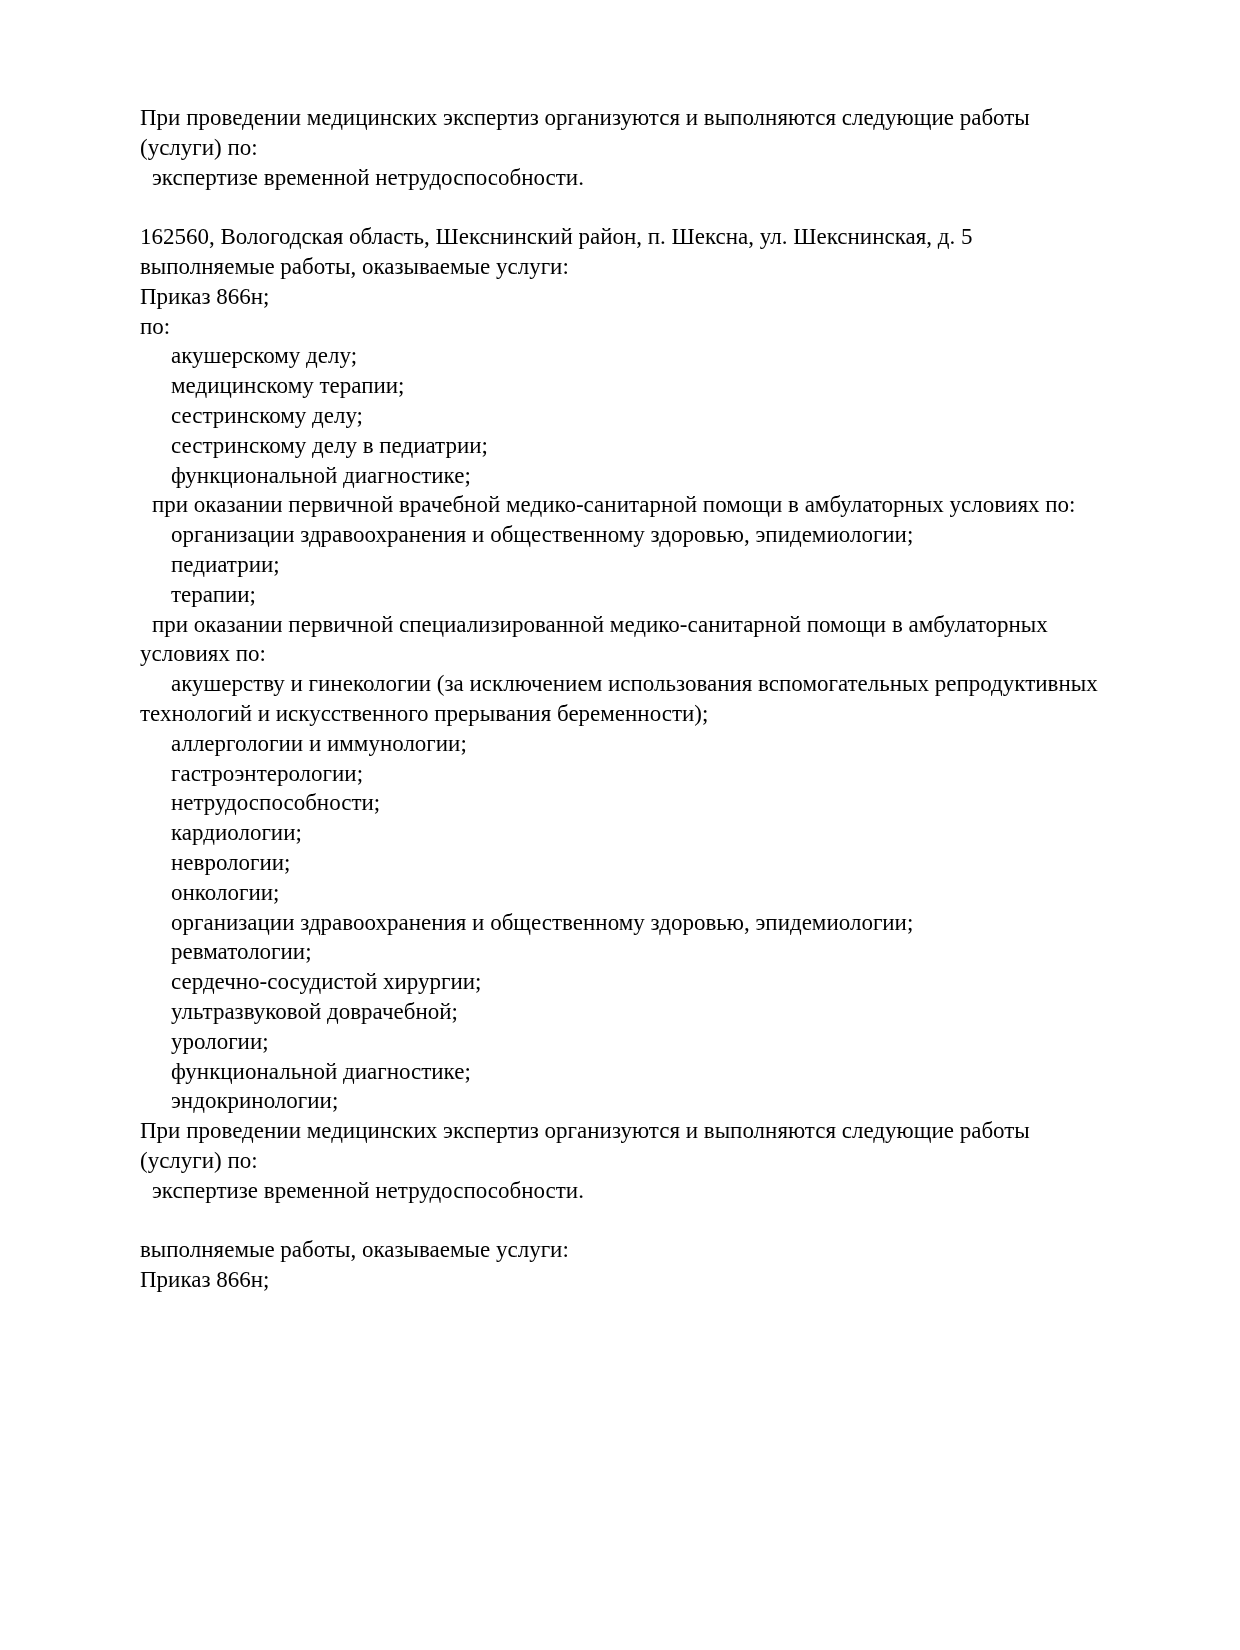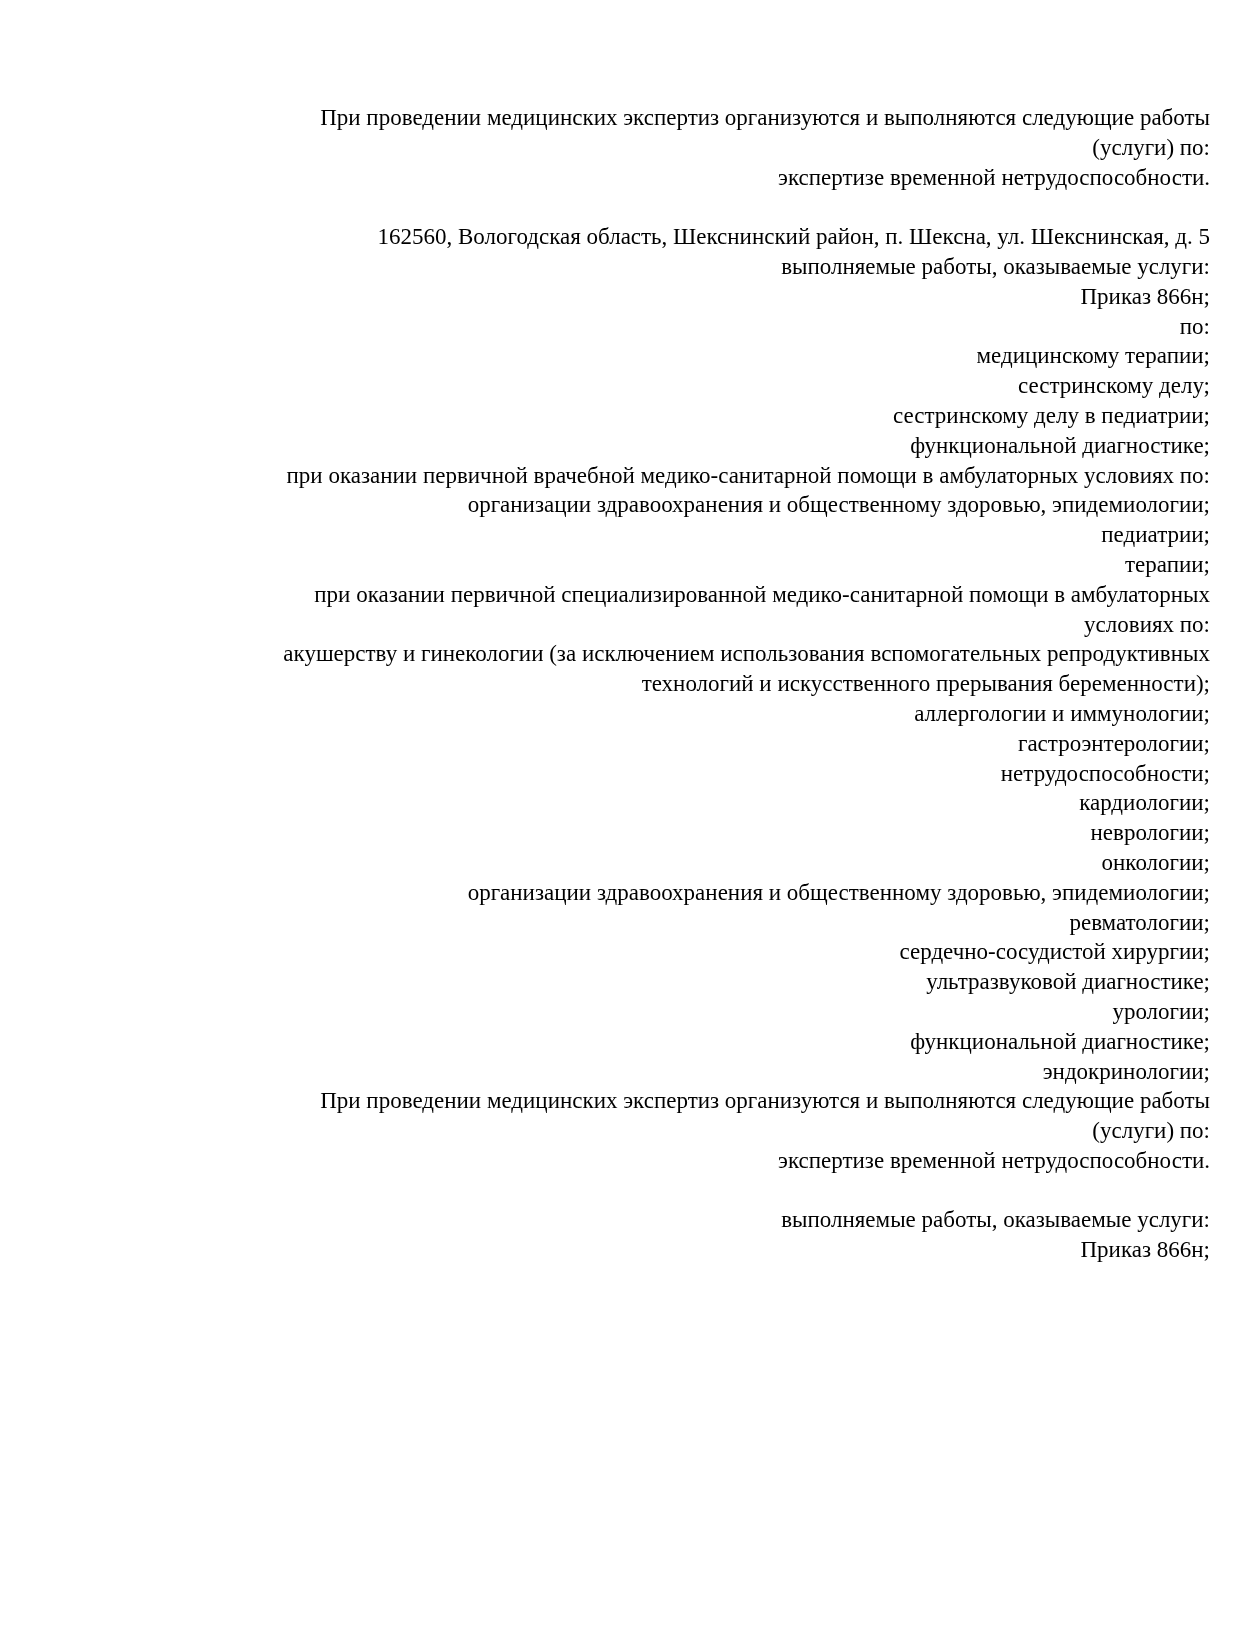--- a/index.html
+++ b/index.html
@@ -21,38 +21,38 @@
   .doc {
     padding: 103px 30px 0 140px;
     font-family: "Liberation Serif", "DejaVu Serif", serif;
     font-size: 23px;
     line-height: 29.8px;
     color: #000000;
   }
   .line {
     white-space: pre;
     min-height: 29.8px;
-    text-align: right;
   }
   .line.indent-1 { padding-left: 12px; }
   .line.indent-2 { padding-left: 31px; }
 </style>
 </head>
 <body>
 
 <div class="page">
   <div class="doc" id="doc-lines">
       <div class="line indent-0">При проведении медицинских экспертиз организуются и выполняются следующие работы</div>
       <div class="line indent-0">(услуги) по:</div>
       <div class="line indent-1">экспертизе временной нетрудоспособности.</div>
       <div class="line indent-0">&nbsp;</div>
       <div class="line indent-0">162560, Вологодская область, Шекснинский район, п. Шексна, ул. Шекснинская, д. 5</div>
       <div class="line indent-0">выполняемые работы, оказываемые услуги:</div>
       <div class="line indent-0">Приказ 866н;</div>
       <div class="line indent-0">по:</div>
+      <div class="line indent-2">акушерскому делу;</div>
       <div class="line indent-2">медицинскому терапии;</div>
       <div class="line indent-2">сестринскому делу;</div>
       <div class="line indent-2">сестринскому делу в педиатрии;</div>
       <div class="line indent-2">функциональной диагностике;</div>
       <div class="line indent-1">при оказании первичной врачебной медико-санитарной помощи в амбулаторных условиях по:</div>
       <div class="line indent-2">организации здравоохранения и общественному здоровью, эпидемиологии;</div>
       <div class="line indent-2">педиатрии;</div>
       <div class="line indent-2">терапии;</div>
       <div class="line indent-1">при оказании первичной специализированной медико-санитарной помощи в амбулаторных</div>
       <div class="line indent-0">условиях по:</div>
@@ -60,21 +60,21 @@
       <div class="line indent-0">технологий и искусственного прерывания беременности);</div>
       <div class="line indent-2">аллергологии и иммунологии;</div>
       <div class="line indent-2">гастроэнтерологии;</div>
       <div class="line indent-2">нетрудоспособности;</div>
       <div class="line indent-2">кардиологии;</div>
       <div class="line indent-2">неврологии;</div>
       <div class="line indent-2">онкологии;</div>
       <div class="line indent-2">организации здравоохранения и общественному здоровью, эпидемиологии;</div>
       <div class="line indent-2">ревматологии;</div>
       <div class="line indent-2">сердечно-сосудистой хирургии;</div>
-      <div class="line indent-2">ультразвуковой диагностике;</div>
+      <div class="line indent-2">ультразвуковой доврачебной;</div>
       <div class="line indent-2">урологии;</div>
       <div class="line indent-2">функциональной диагностике;</div>
       <div class="line indent-2">эндокринологии;</div>
       <div class="line indent-0">При проведении медицинских экспертиз организуются и выполняются следующие работы</div>
       <div class="line indent-0">(услуги) по:</div>
       <div class="line indent-1">экспертизе временной нетрудоспособности.</div>
       <div class="line indent-0">&nbsp;</div>
       <div class="line indent-0">выполняемые работы, оказываемые услуги:</div>
       <div class="line indent-0">Приказ 866н;</div>
     </div>

